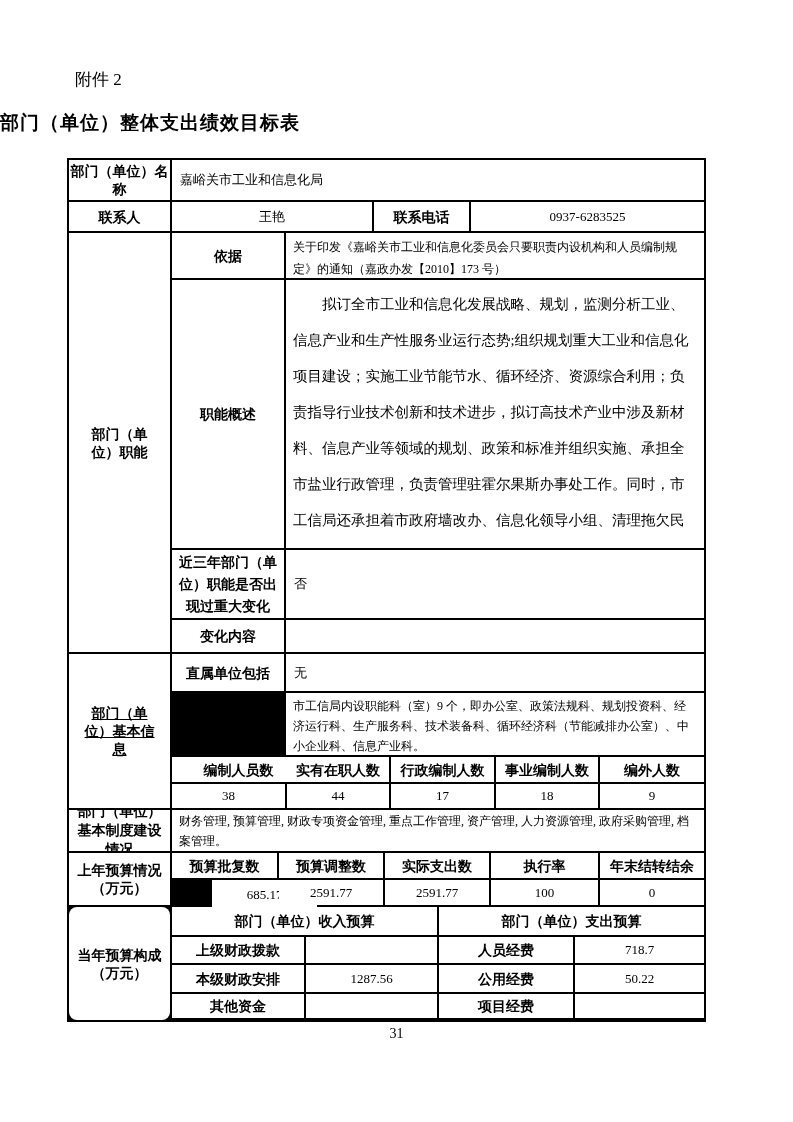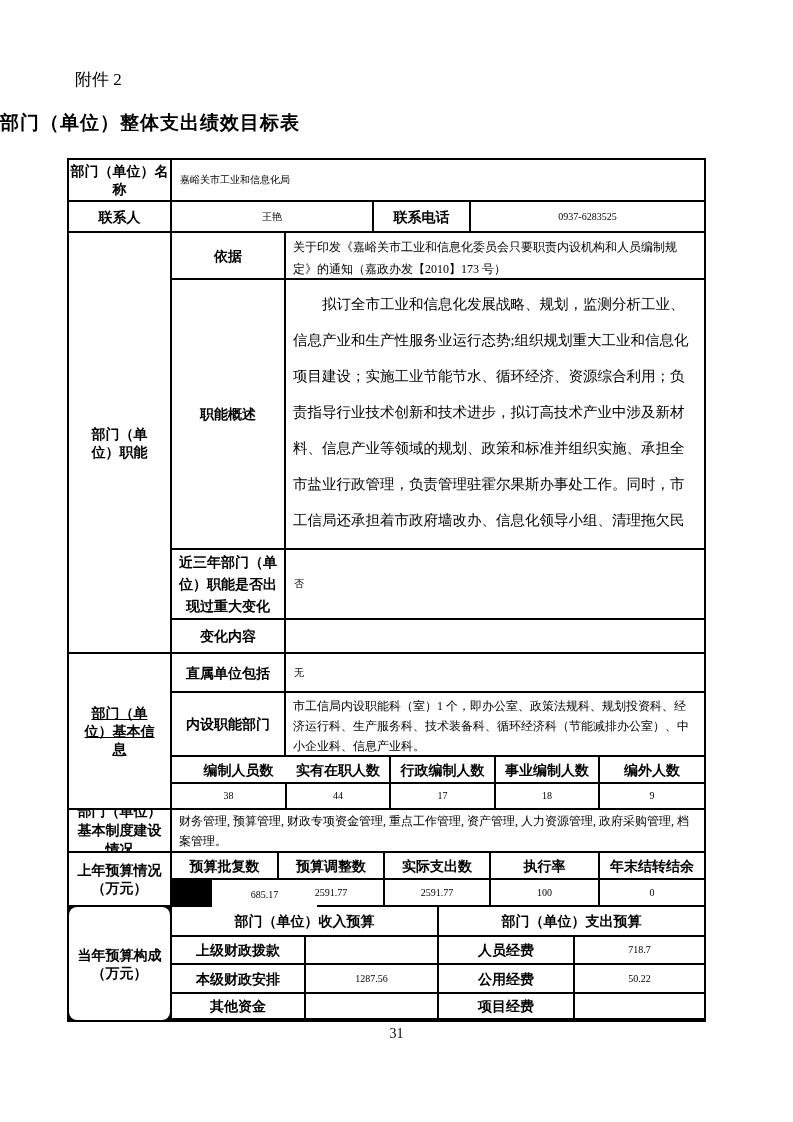--- a/index.html
+++ b/index.html
@@ -31,21 +31,21 @@
   .c{
     position:absolute;background:#fff;box-sizing:border-box;
     font-size:14px;line-height:18px;
     display:flex;align-items:center;justify-content:center;
     text-align:center;overflow:hidden;
   }
   .lbl{
     font-family:"Liberation Sans","DejaVu Sans",sans-serif;
     font-weight:bold;font-size:14px;
   }
-  .val{font-size:10px;}
+  .val{font-size:13px;}
   .leftal{justify-content:flex-start;text-align:left;padding:0 8px;}
   .txt{
     display:block;text-align:left;
     padding:3px 7px;font-size:12px;line-height:22px;
   }
   .overview{
     line-height:36px;padding-top:6px;font-size:14.5px;
   }
   .overview p{margin:0;text-indent:2em;}
   .page-num{
@@ -82,22 +82,21 @@
 
     <div class="c lbl" style="left:105px;top:392px;width:112px;height:68px;padding:0 4px;line-height:22px;">近三年部门（单位）职能是否出现过重大变化</div>
     <div class="c val leftal" style="left:219px;top:392px;width:418px;height:68px;">否</div>
 
     <div class="c lbl" style="left:105px;top:462px;width:112px;height:32px;">变化内容</div>
     <div class="c val leftal" style="left:219px;top:462px;width:418px;height:32px;"></div>
 
     <div class="c lbl" style="left:2px;top:496px;width:101px;height:154px;padding:0 10px;text-decoration:underline;">部门（单位）基本信息</div>
     <div class="c lbl" style="left:105px;top:496px;width:112px;height:37px;">直属单位包括</div>
     <div class="c val leftal" style="left:219px;top:496px;width:418px;height:37px;">无</div>
-    <div class="c lbl" style="left:105px;top:535px;width:112px;height:62px;">内设职能部门</div>
-    <div class="c txt" style="left:219px;top:535px;width:418px;height:62px;line-height:20px;">市工信局内设职能科（室）1 个，即办公室、政策法规科、规划投资科、经济运行科、生产服务科、技术装备科、循环经济科（节能减排办公室）、中小企业科、信息产业科。</div>
+    <div class="c txt" style="left:219px;top:535px;width:418px;height:62px;line-height:20px;">市工信局内设职能科（室）9 个，即办公室、政策法规科、规划投资科、经济运行科、生产服务科、技术装备科、循环经济科（节能减排办公室）、中小企业科、信息产业科。</div>
 
     <div class="c lbl" style="left:105px;top:599px;width:133px;height:25px;">编制人员数</div>
     <div class="c lbl" style="left:220px;top:599px;width:102px;height:25px;">实有在职人数</div>
     <div class="c lbl" style="left:324px;top:599px;width:103px;height:25px;">行政编制人数</div>
     <div class="c lbl" style="left:429px;top:599px;width:102px;height:25px;">事业编制人数</div>
     <div class="c lbl" style="left:533px;top:599px;width:104px;height:25px;">编外人数</div>
 
     <div class="c val" style="left:105px;top:626px;width:113px;height:24px;">38</div>
     <div class="c val" style="left:220px;top:626px;width:102px;height:24px;">44</div>
     <div class="c val" style="left:324px;top:626px;width:103px;height:24px;">17</div>

